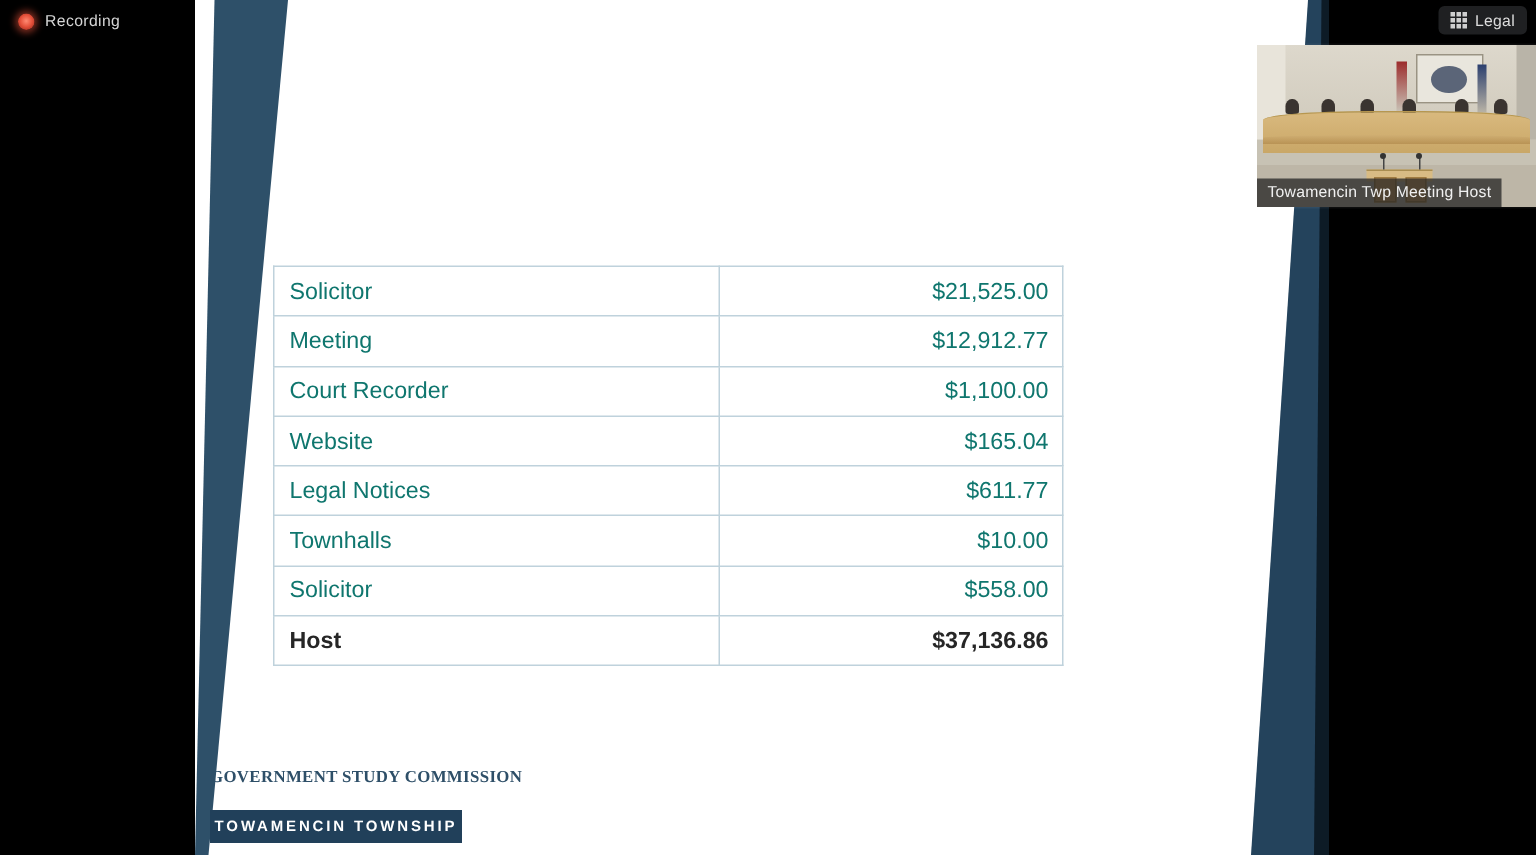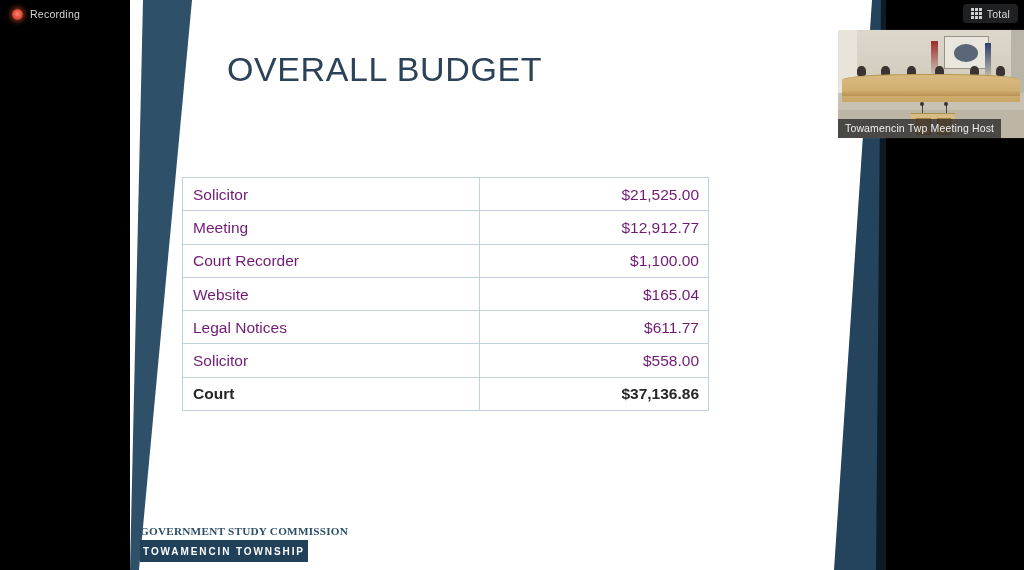--- a/index.html
+++ b/index.html
@@ -79,40 +79,40 @@
 
   .budget-table {
     position:absolute; left:52px; top:177px;
     width:526px; border-collapse:collapse;
     table-layout:fixed;
   }
   .budget-table td {
     border:1px solid #bfd2dc;
     height:33.3px;
     padding:0 10px;
-    font-size:15.5px; color:#701a75;
+    font-size:15.5px; color:#0f766e;
     line-height:1.1;
     vertical-align:middle;
     background:#fff;
   }
   .budget-table td.c-label { width:297px; text-align:left; }
   .budget-table td.c-value { width:229px; text-align:right; padding-right:9px; }
   .budget-table tr.total-row td { font-weight:bold; color:#262626; }
 
   
   .logo-wrap {
     position:absolute; left:10px; bottom:8px;
     width:168px;
   }
   .logo-top {
     font-family:"Liberation Serif", serif;
     font-weight:bold; font-size:11.2px;
     letter-spacing:.25px; color:#2e4f68;
     text-align:center; white-space:nowrap;
-    padding-bottom:3px;
+    padding-bottom:16px;
   }
   .logo-bar {
     background:#21405a; color:#ffffff;
     font-size:10px; font-weight:bold; letter-spacing:1.9px;
     text-align:center; padding:6px 0 5px;
     white-space:nowrap;
   }
 
   
   .video-tile {
@@ -180,29 +180,28 @@
       <i></i>
         <i></i>
         <i></i>
         <i></i>
         <i></i>
         <i></i>
         <i></i>
         <i></i>
         <i></i>
     </span>
-    <span class="view-label">Total</span>
+    <span class="view-label">Legal</span>
   </div>
 
   <div id="slide">
     <div class="edge-left"></div>
     <div class="edge-right"></div>
     <div class="edge-right-dark"></div>
 
-    <h1 class="slide-title">OVERALL BUDGET</h1>
 
     <table class="budget-table">
       <tbody>
           <tr>
             <td class="c-label">Solicitor</td>
             <td class="c-value">$21,525.00</td>
           </tr>
           <tr>
             <td class="c-label">Meeting</td>
             <td class="c-value">$12,912.77</td>
@@ -213,25 +212,29 @@
           </tr>
           <tr>
             <td class="c-label">Website</td>
             <td class="c-value">$165.04</td>
           </tr>
           <tr>
             <td class="c-label">Legal Notices</td>
             <td class="c-value">$611.77</td>
           </tr>
           <tr>
+            <td class="c-label">Townhalls</td>
+            <td class="c-value">$10.00</td>
+          </tr>
+          <tr>
             <td class="c-label">Solicitor</td>
             <td class="c-value">$558.00</td>
           </tr>
           <tr class="total-row">
-            <td class="c-label">Court</td>
+            <td class="c-label">Host</td>
             <td class="c-value">$37,136.86</td>
           </tr>
         </tbody>
     </table>
 
     <div class="logo-wrap">
       <div class="logo-top">GOVERNMENT STUDY COMMISSION</div>
       <div class="logo-bar">TOWAMENCIN TOWNSHIP</div>
     </div>
   </div>

